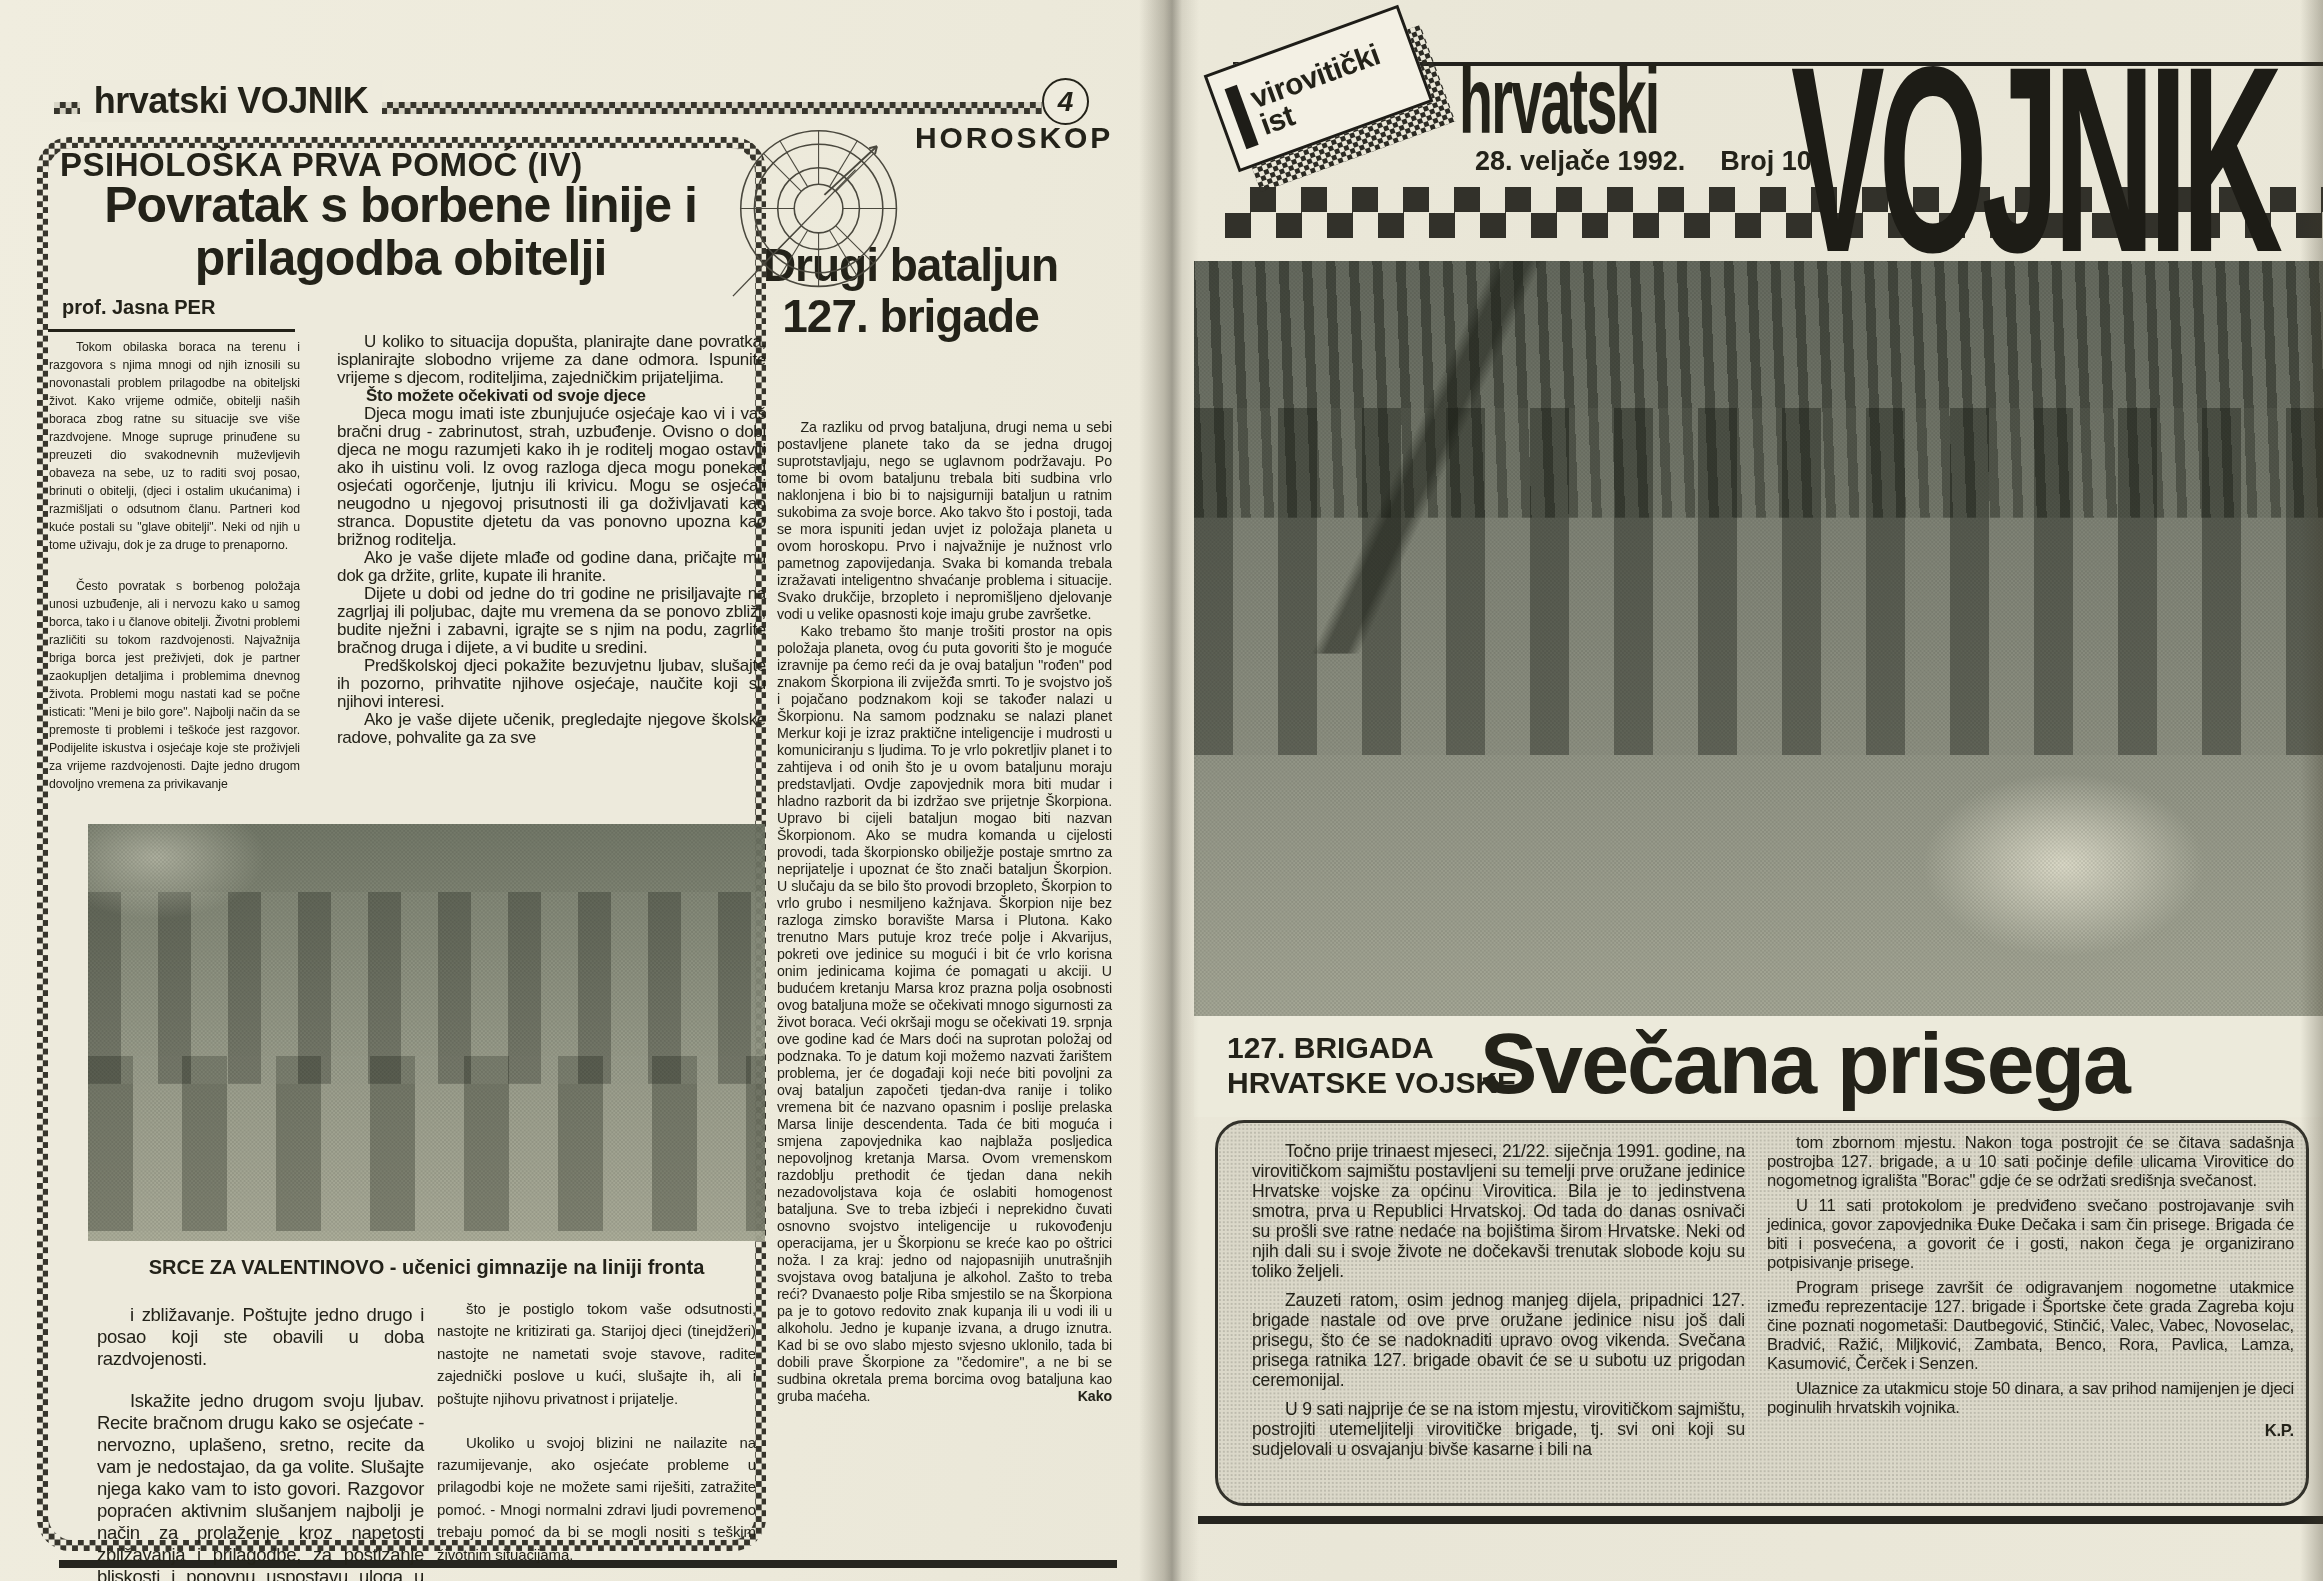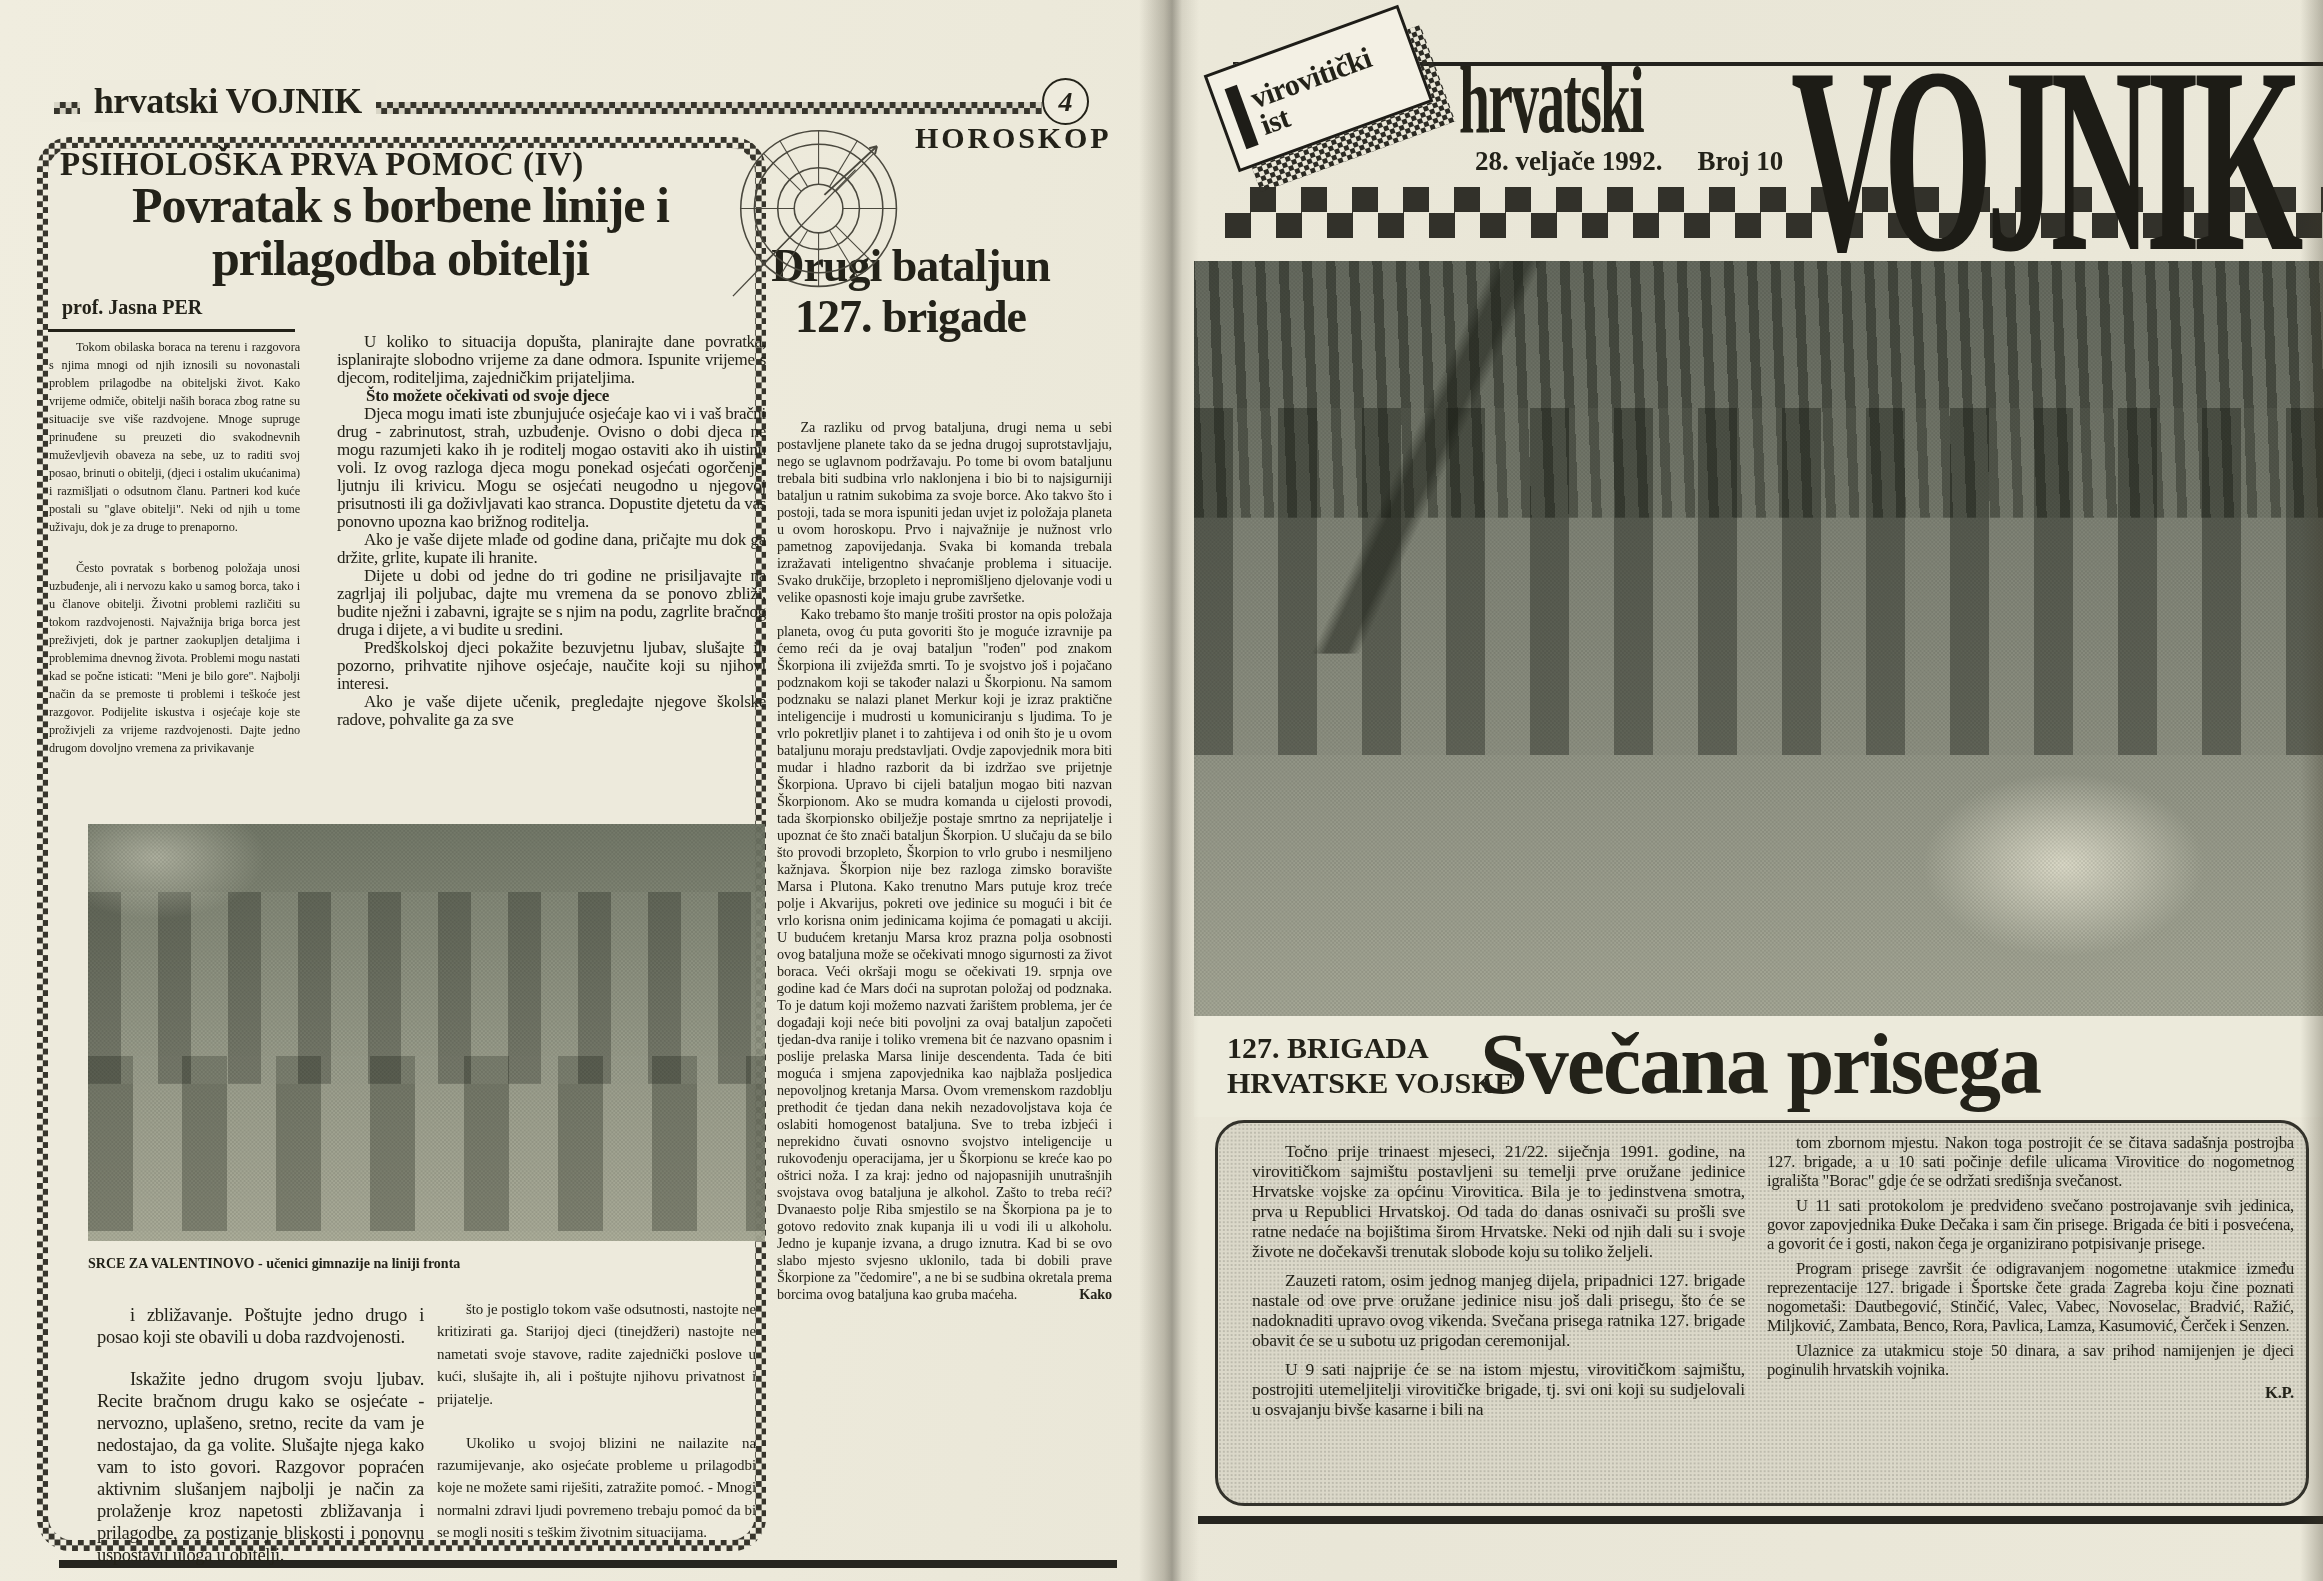--- a/index.html
+++ b/index.html
@@ -1,17 +1,17 @@
 <!DOCTYPE html>
 <html><head>
 <meta charset="utf-8">
 <style>
   html,body{margin:0;padding:0;background:#8a8578;}
   .spread{position:relative;width:2323px;height:1582px;overflow:hidden;
-    font-family:Liberation Serif, serif;color:#232219;
+    font-family:Liberation Sans, sans-serif;color:#232219;
     background:linear-gradient(100deg,#f0eddf 0%,#ece9da 40%,#e9e6d7 62%,#ebe8d9 100%);}
   .abs{position:absolute;}
   .checker{background:conic-gradient(#37352c 25%,transparent 0 50%,#37352c 0 75%,transparent 0) 0 0/11.7px 11.7px;}
   .checker-big{background:conic-gradient(#32312a 25%,transparent 0 50%,#32312a 0 75%,transparent 0) 0 0/51px 51px;}
   .rule{background:#26251f;}
   
   .lp-band{left:54px;top:102px;width:988px;height:11.7px;
     background:conic-gradient(#37352c 25%,#d8d5c6 0 50%,#37352c 0 75%,#d8d5c6 0) 0 0/11.7px 11.7px;}
   .lp-masthead{left:80px;top:80px;font-size:36px;font-weight:700;letter-spacing:-0.5px;
     background:#eeebdd;padding:0 13.7px;z-index:2;}
@@ -34,21 +34,21 @@
   .photo-l{left:88px;top:824px;width:677px;height:417px;z-index:1;
     background:
       radial-gradient(156px 88px at 10% 8%,rgba(216,216,198,.55),rgba(216,216,198,0) 70%),
       repeating-linear-gradient(90deg,rgba(30,34,26,.30) 0 33px,rgba(150,155,138,.20) 33px 70px),
       repeating-linear-gradient(90deg,rgba(40,45,34,.34) 0 45px,rgba(158,160,144,.22) 45px 94px),
       linear-gradient(rgba(108,114,98,.95),rgba(142,146,128,.9) 55%,rgba(168,170,150,.95));
     background-size:100% 100%,100% 46%,100% 42%,100% 100%;
     background-position:0 0,0 30%,0 96%,0 0;background-repeat:no-repeat;}
   .photo-l::after,.photo-r::after{content:"";position:absolute;inset:0;
     background:conic-gradient(rgba(20,22,16,.10) 25%,transparent 0 50%,rgba(20,22,16,.10) 0 75%,transparent 0) 0 0/3.9px 3.9px;}
-  .caption-l{left:88px;top:1256px;width:677px;text-align:left;font-size:14px;font-weight:700;z-index:2;}
+  .caption-l{left:88px;top:1256px;width:677px;text-align:center;font-size:20px;font-weight:700;z-index:2;}
   .b1{left:49px;top:1304px;width:375px;font-size:18.5px;line-height:22px;letter-spacing:-0.3px;}
   .b1 p{text-indent:33px;margin-left:48px;}.b1 p + p{margin-top:19.5px;}
   .b2{left:437px;top:1298px;width:319px;font-size:15px;line-height:22.4px;letter-spacing:-0.1px;}
   .b2 p{text-indent:29px;}.b2 p + p{margin-top:21.5px;}
   .lp-rule-bottom{left:59px;top:1560px;width:1058px;height:7.8px;}
   
   .wheel{left:731px;top:119px;width:181px;height:181px;z-index:3;}
   .horo-title{left:915px;top:121px;font-size:30px;font-weight:700;letter-spacing:2.9px;z-index:2;}
   .horo-hl{left:741px;top:240px;width:339px;text-align:center;font-size:46px;line-height:51px;
     font-weight:700;letter-spacing:-1px;z-index:2;}

